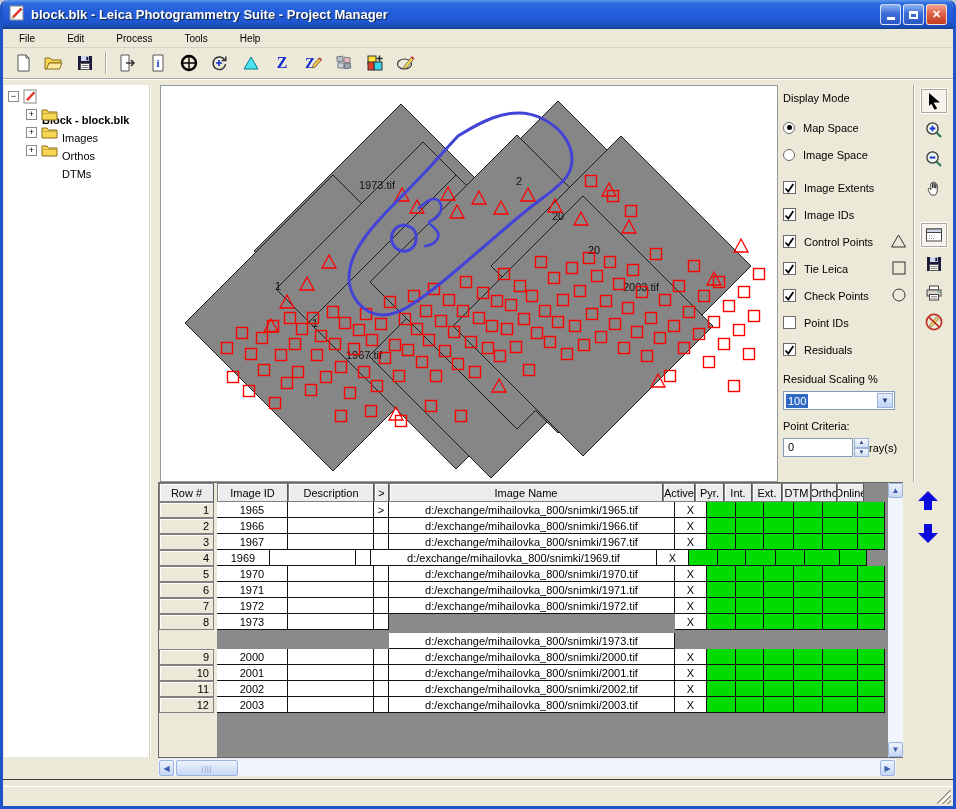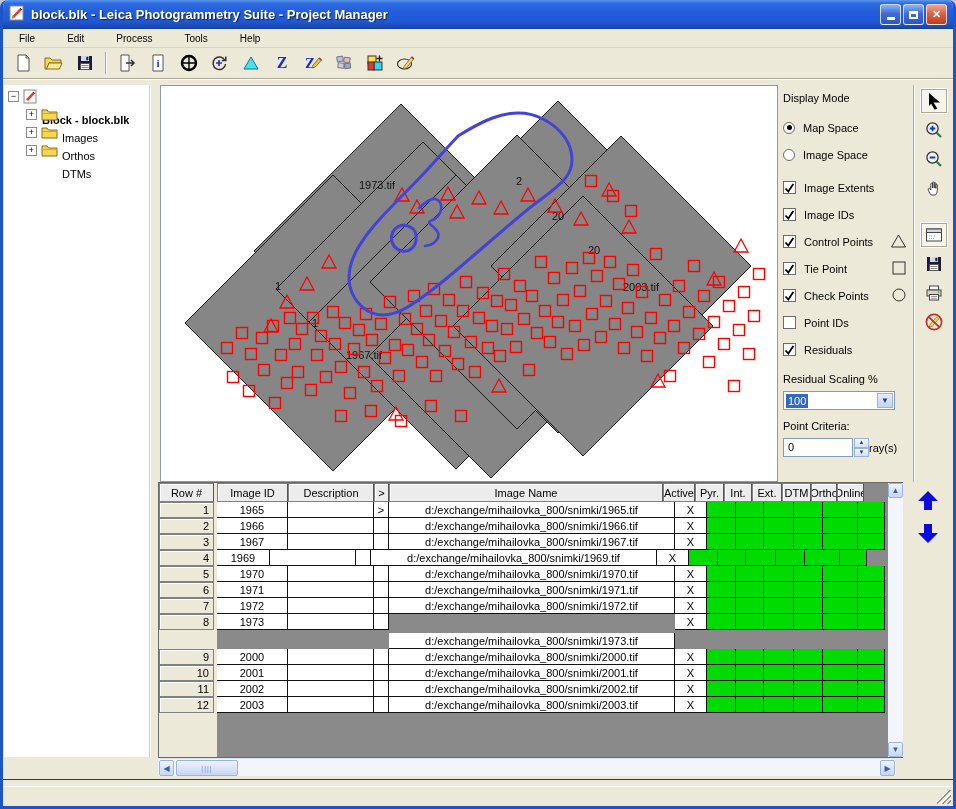--- a/index.html
+++ b/index.html
@@ -474,21 +474,21 @@
             <span class="sym"><svg width="17" height="16">
                 <path d="M8.5 2L15.5 14H1.5z" fill="none" stroke="#333"></path>
               </svg></span>
           </div>
           <div class="cbrow">
             <span class="cb">
               <svg width="11" height="11">
                 <path d="M1.5 5.5l2.8 3 5-7.5" fill="none" stroke="#000" stroke-width="1.8"></path>
               </svg>
             </span>
-            <span>Tie Point</span>
+            <span>Tie Leica</span>
             <span class="sym"><svg width="16" height="16">
                 <rect x="2" y="2" width="12" height="12" fill="none" stroke="#333"></rect>
               </svg></span>
           </div>
           <div class="cbrow">
             <span class="cb">
               <svg width="11" height="11">
                 <path d="M1.5 5.5l2.8 3 5-7.5" fill="none" stroke="#000" stroke-width="1.8"></path>
               </svg>
             </span>

